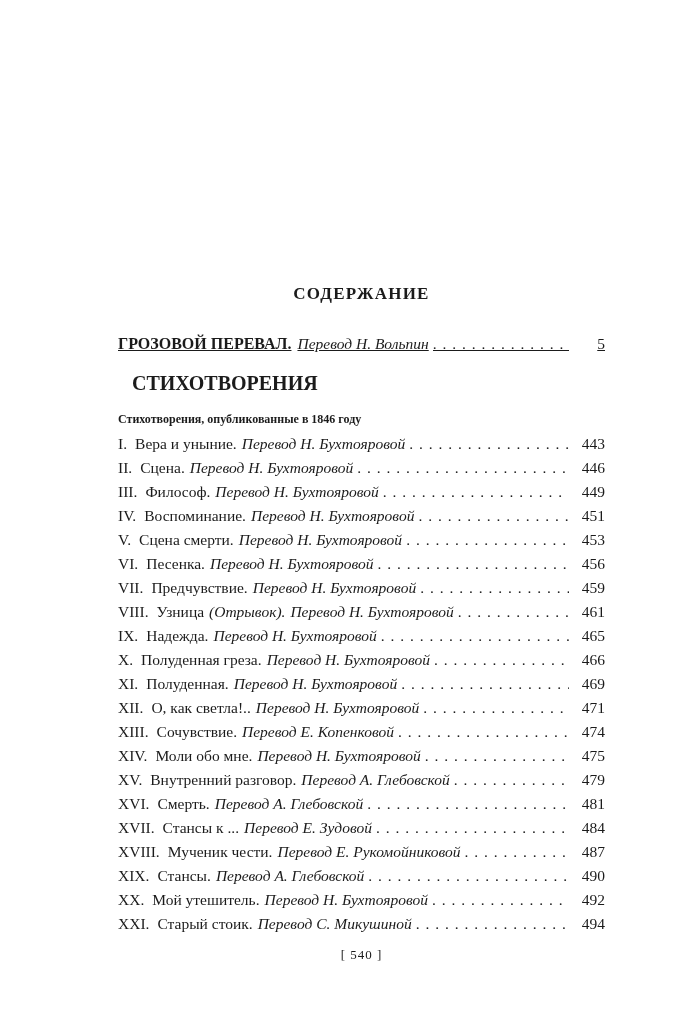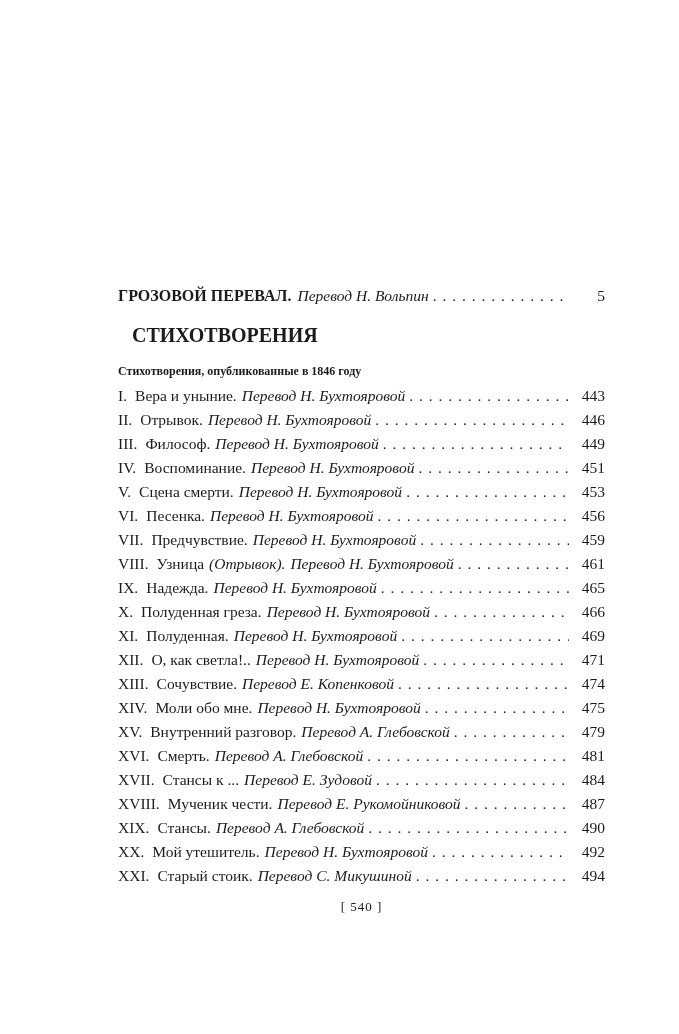--- a/index.html
+++ b/index.html
@@ -23,21 +23,21 @@
     letter-spacing: 1.2px;
     margin: 0 0 28px 0;
   }
   .toc-row {
     display: flex;
     align-items: baseline;
     font-size: 15.5px;
     line-height: 24px;
     white-space: nowrap;
   }
-  .main-entry { margin-bottom: 16px; }
+  .main-entry { margin-bottom: 16px; text-decoration: underline; }
   .main-entry .m-title { font-weight: bold; font-size: 16px; margin-right: 6px; }
   .translator { font-style: italic; margin-right: 2px; text-align: center; }
   .num { margin-right: 8px; }
   .title { margin-right: 5px; }
   .title_italic { font-style: italic; margin-right: 5px; }
   .dots {
     flex: 1 1 auto;
     overflow: hidden;
     white-space: nowrap;
     margin: 0 4px 0 2px;
@@ -71,20 +71,21 @@
     line-height: 18px;
     margin-top: 10px;
     letter-spacing: 1px;
   }
 </style>
 </head>
 <body>
 
 <div class="page">
 
+  <h1 class="contents-title">СОДЕРЖАНИЕ</h1>
 
   <div class="toc-row main-entry">
     <span class="m-title">ГРОЗОВОЙ ПЕРЕВАЛ.</span>
     <span class="translator">Перевод Н. Вольпин</span>
     <span class="dots"></span>
     <span class="pagenum">5</span>
   </div>
 
   <h2 class="section-heading">СТИХОТВОРЕНИЯ</h2>
 
@@ -93,21 +94,21 @@
   <div class="toc-list">
       <div class="toc-row">
         <span class="num">I.</span>
         <span class="title">Вера и уныние.</span>
         <span class="translator">Перевод Н. Бухтояровой</span>
         <span class="dots"></span>
         <span class="pagenum">443</span>
       </div>
       <div class="toc-row">
         <span class="num">II.</span>
-        <span class="title">Отрывок.</span>
+        <span class="title">Сцена.</span>
         <span class="translator">Перевод Н. Бухтояровой</span>
         <span class="dots"></span>
         <span class="pagenum">446</span>
       </div>
       <div class="toc-row">
         <span class="num">III.</span>
         <span class="title">Философ.</span>
         <span class="translator">Перевод Н. Бухтояровой</span>
         <span class="dots"></span>
         <span class="pagenum">449</span>

